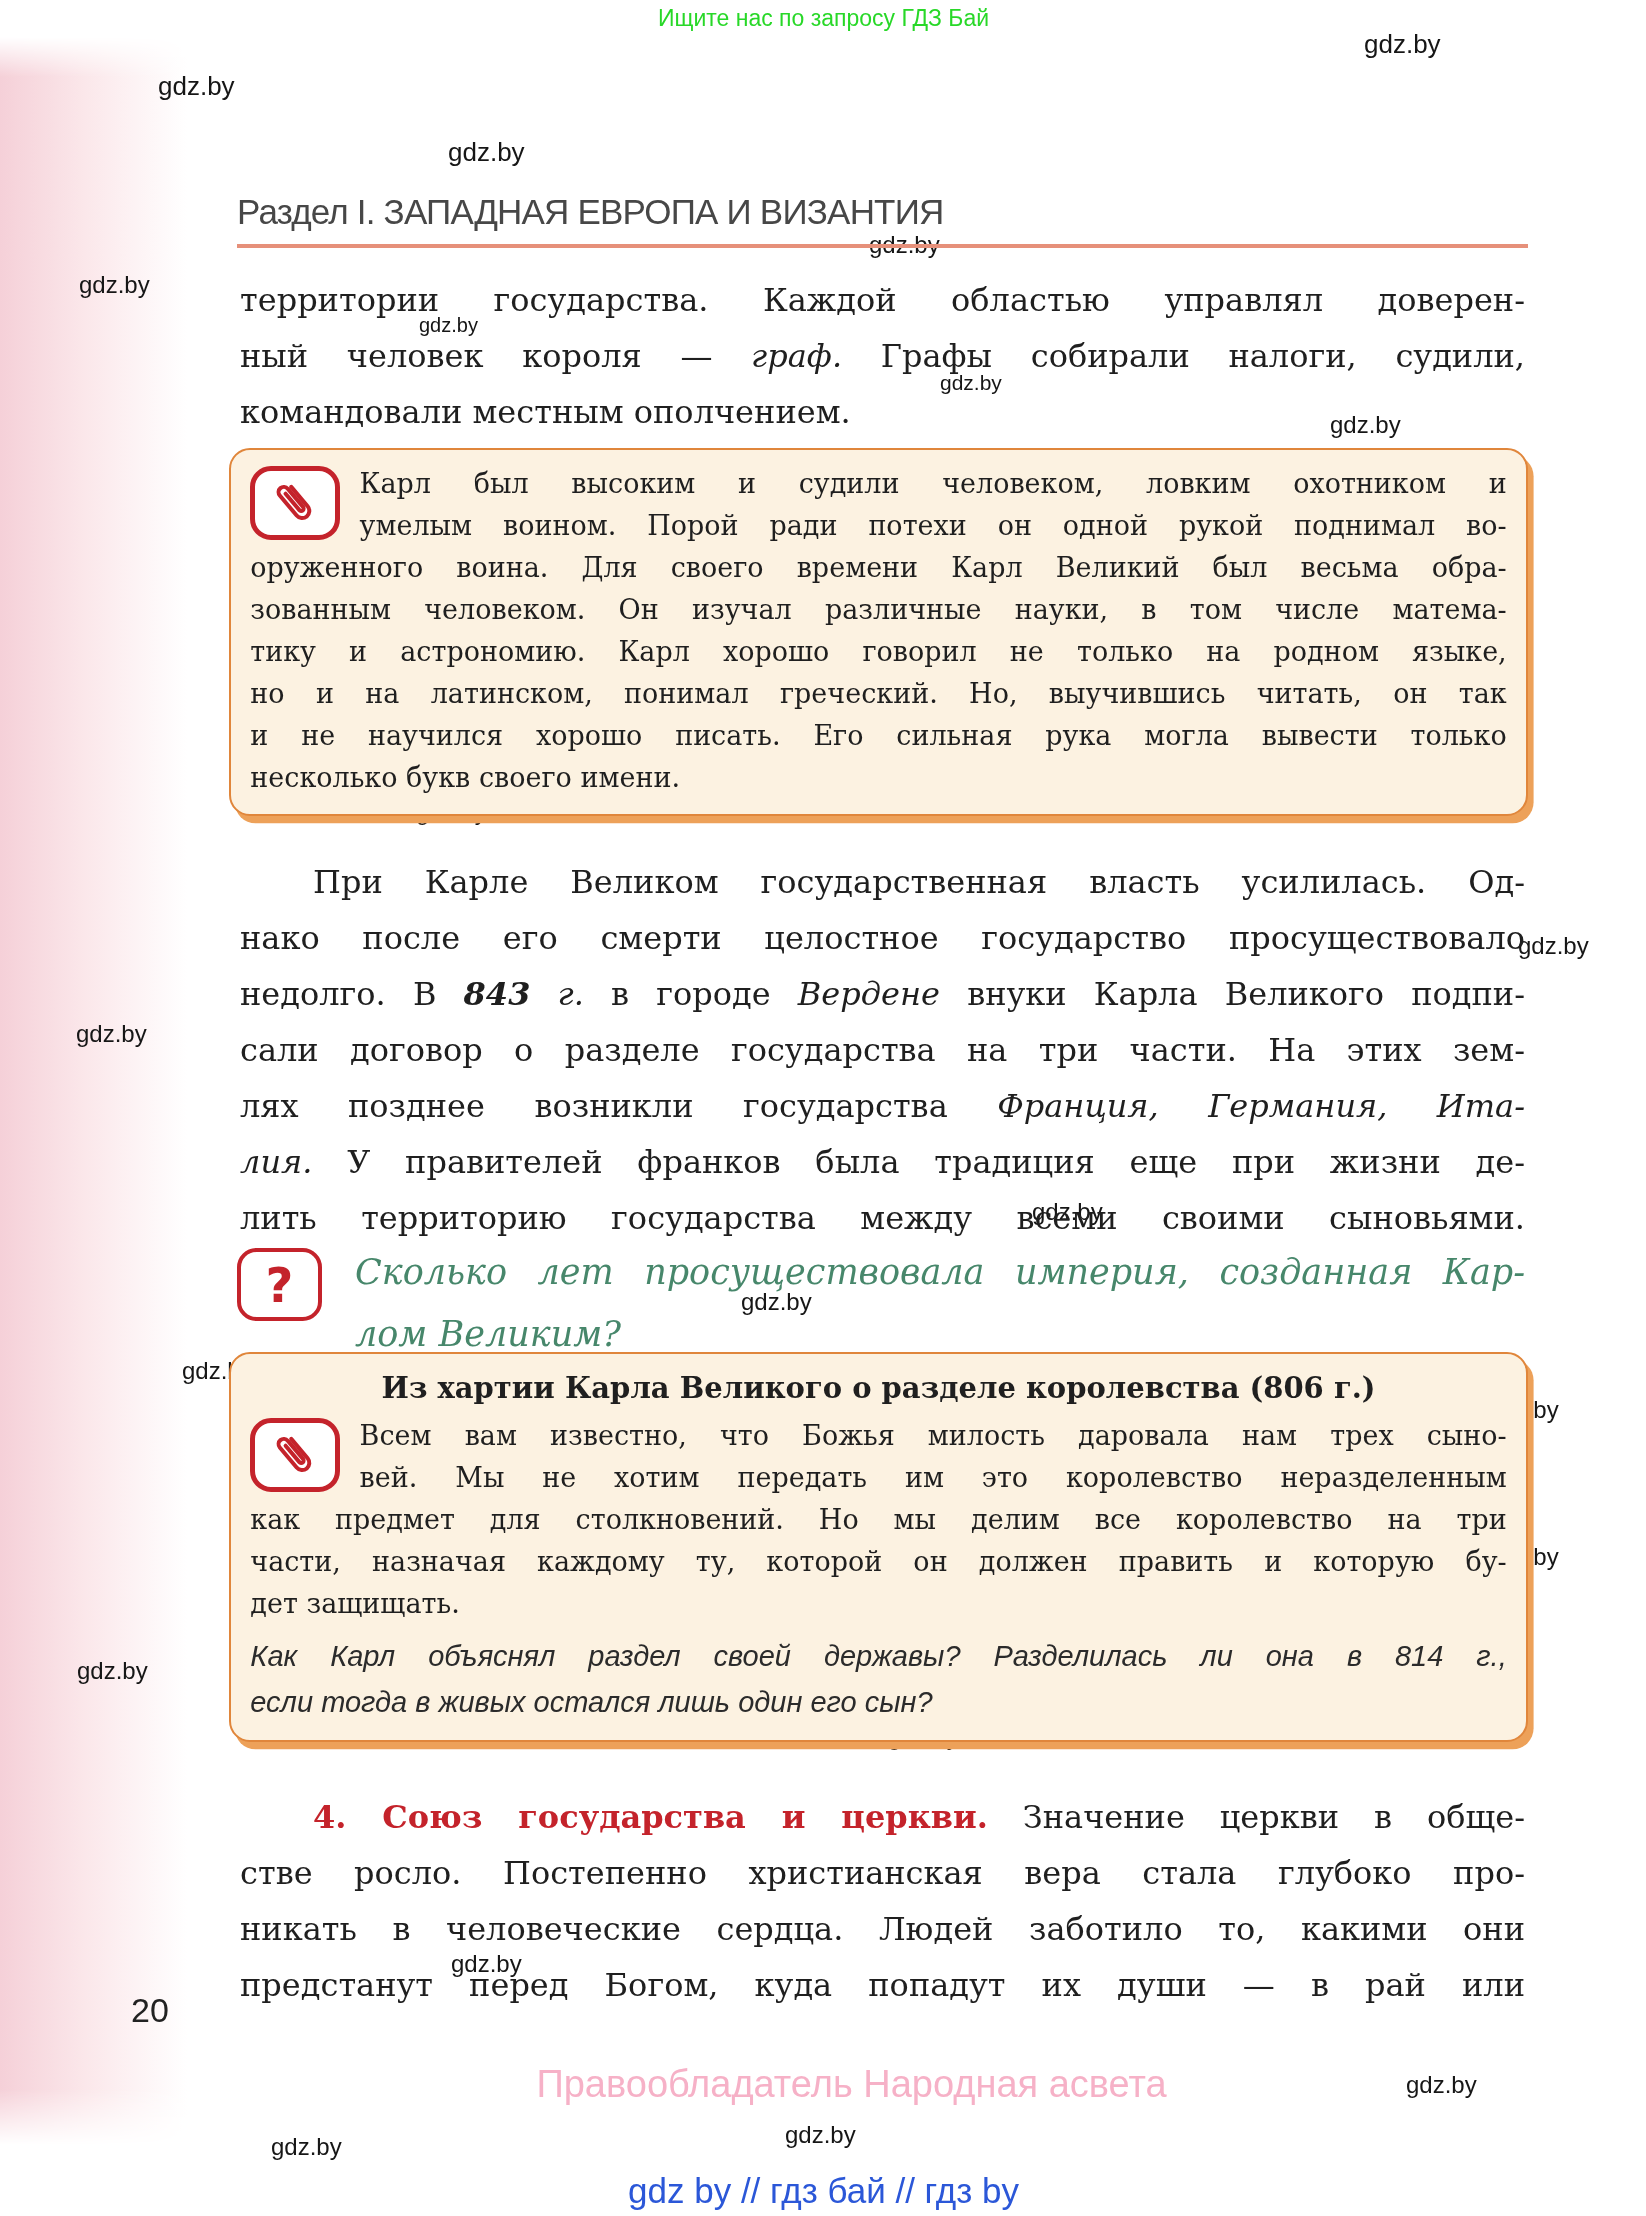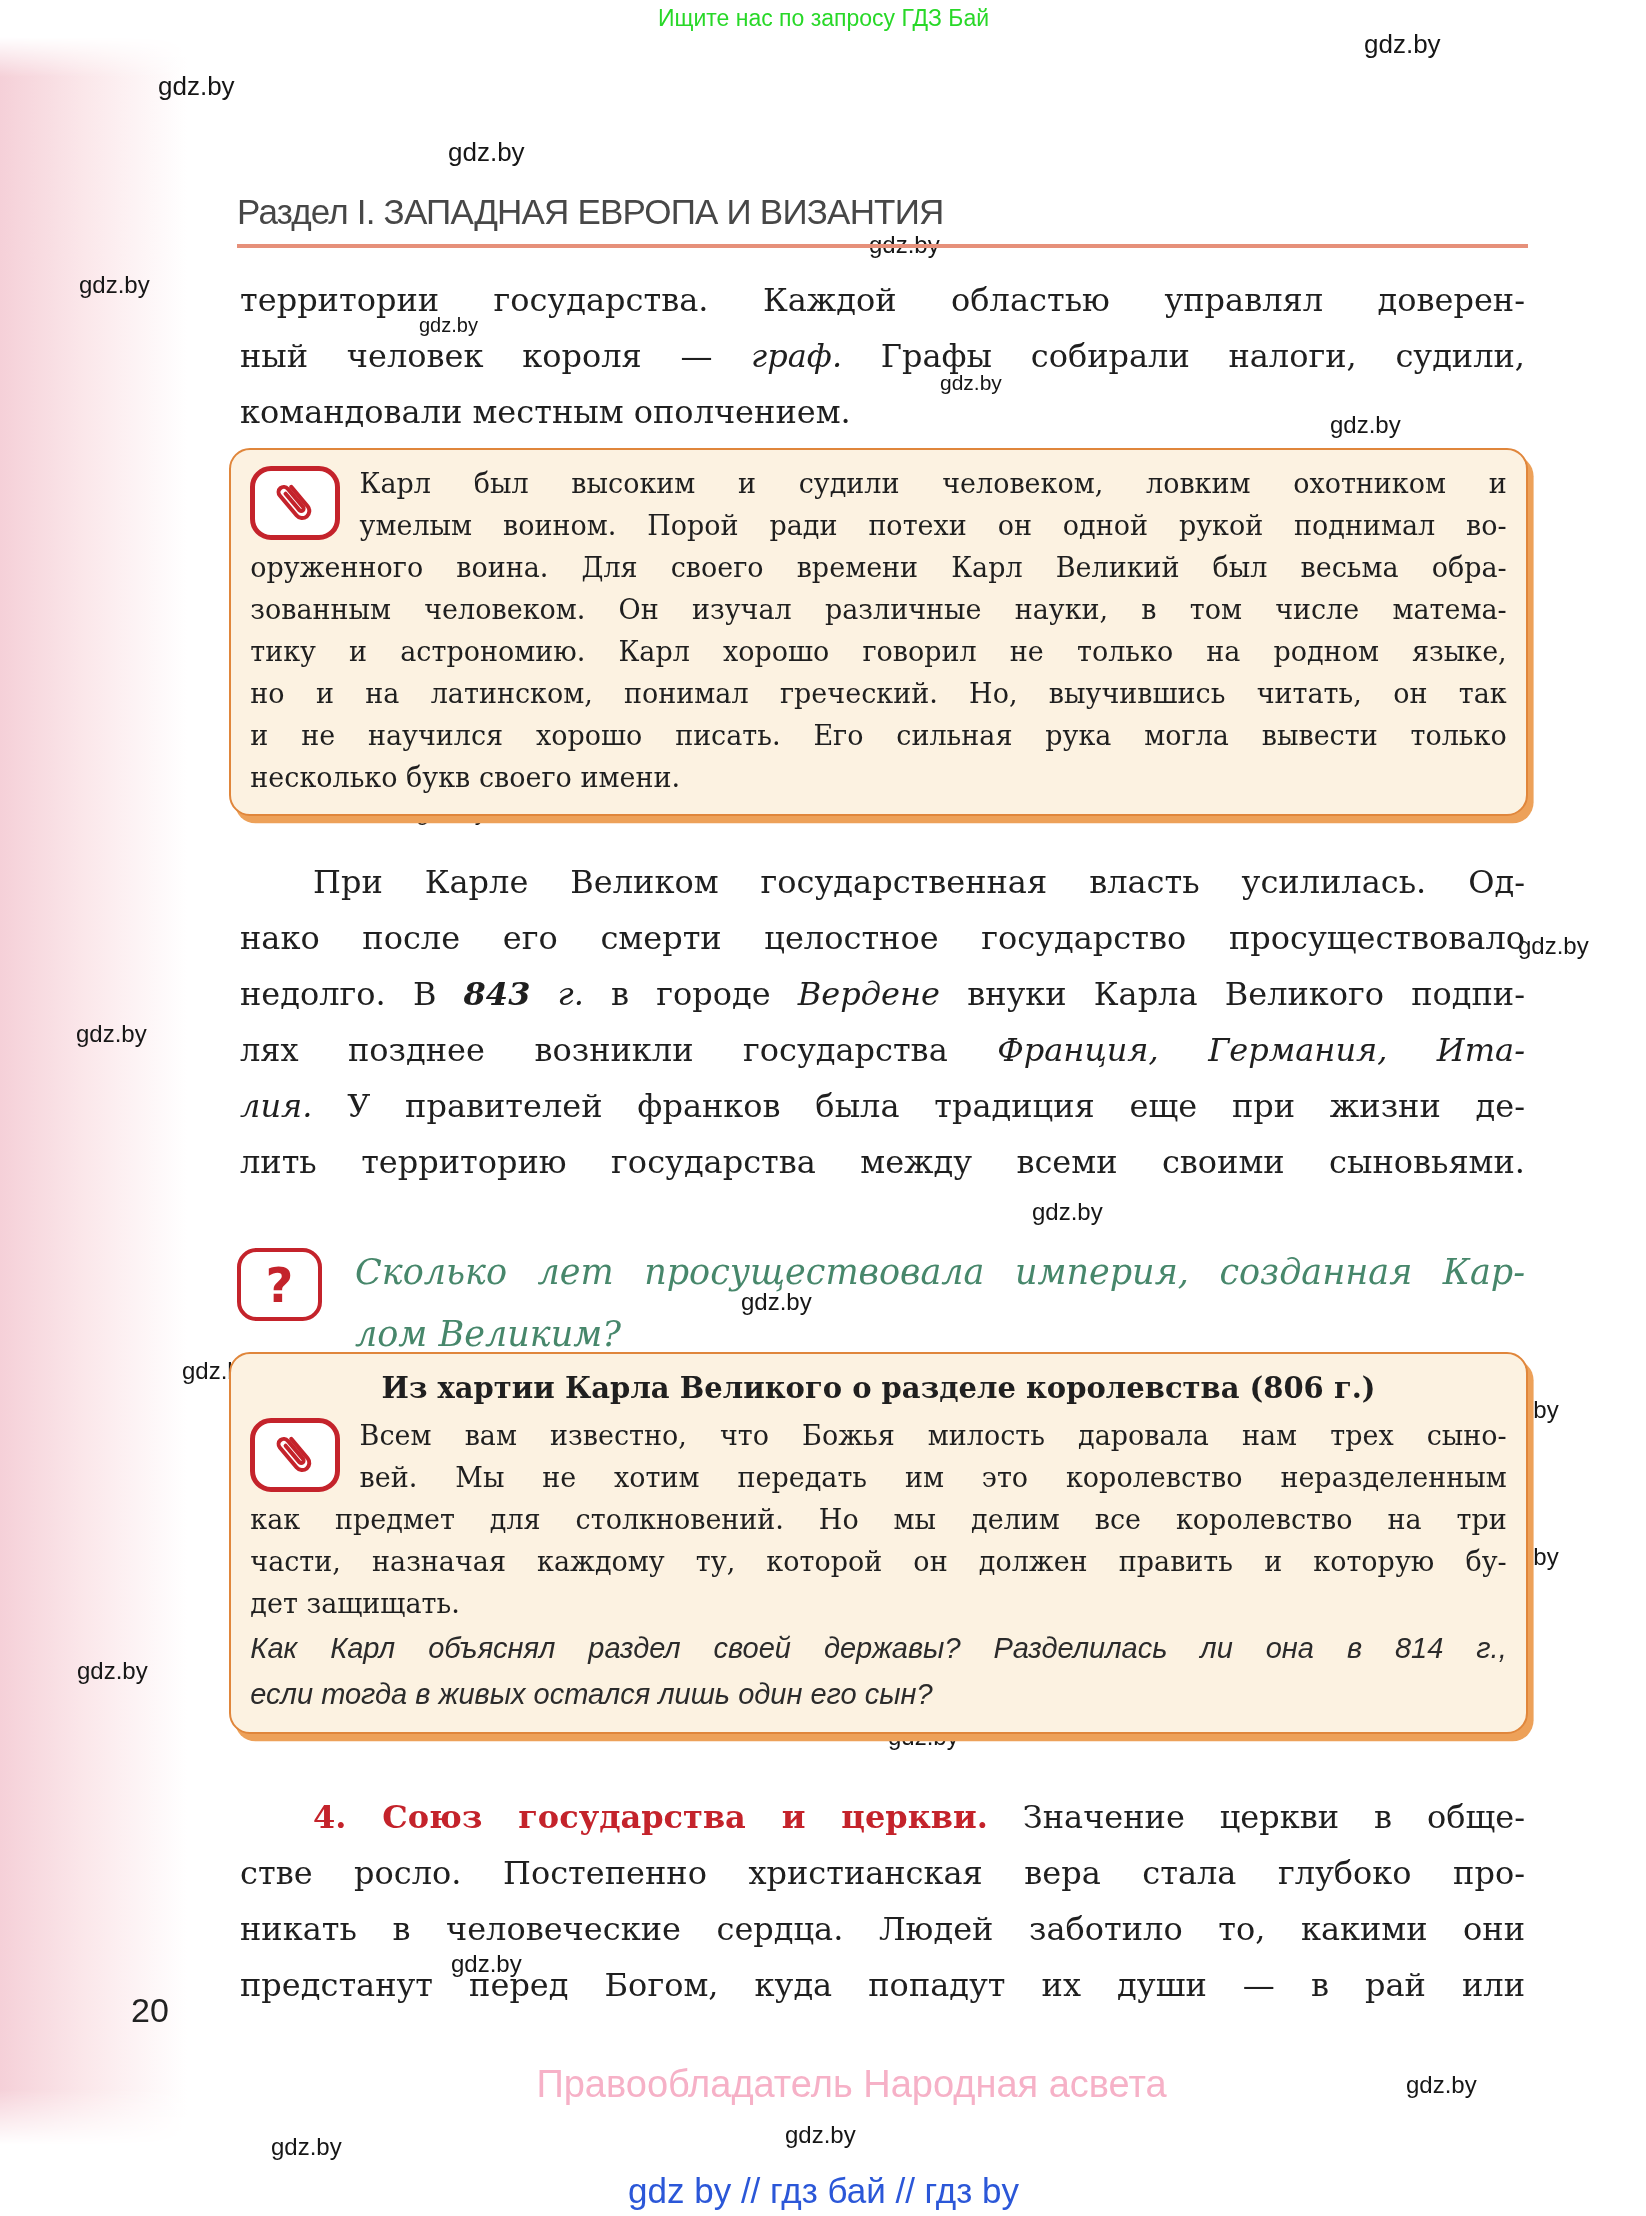--- a/index.html
+++ b/index.html
@@ -22,21 +22,21 @@
   .red{color:#c4232b;font-weight:bold;}
   .ibox{position:absolute;left:229px;width:1299px;box-sizing:border-box;background:#fcf2e1;
     border:2.4px solid #e0863b;border-radius:21px;box-shadow:5.6px 7.3px 0 #eda159;
     padding:13px 19.3px 14.5px 19.3px;font-size:27px;line-height:42px;}
   .box1{top:448px;} .box2{top:1352px;}
   .clip{float:left;width:90px;height:74px;box-sizing:border-box;border:5.6px solid #c4232b;
     border-radius:21px;background:#ffffff;margin:3.2px 19.3px 6.4px 0;
     display:flex;align-items:center;justify-content:center;}
   .clip svg{transform:rotate(-40deg);}
   .btitle{text-align:center;font-weight:bold;font-size:29px;line-height:37px;margin:3.2px 0 8px;}
-  .btask{font-family:"Liberation Sans",sans-serif;font-style:italic;font-size:29px;line-height:46px;color:#2b2b2b;}
+  .btask{font-family:"Liberation Sans",sans-serif;font-style:italic;font-size:29px;line-height:46px;color:#2b2b2b;margin-top:8px;}
   .qicon{position:absolute;left:237px;top:1248px;width:85px;height:73px;box-sizing:border-box;
     border:4.8px solid #c4232b;border-radius:19.3px;background:#fff;display:flex;align-items:center;justify-content:center;
     font-family:"DejaVu Sans",sans-serif;font-weight:bold;font-size:48px;color:#c4232b;}
   .qtext{position:absolute;left:355px;top:1241px;width:1170px;font-style:italic;font-size:35px;line-height:62px;color:#47876b;}
   .pagenum{position:absolute;left:131px;top:1991px;font-family:"Liberation Sans",sans-serif;font-size:34px;color:#222;}
   .copy{position:absolute;left:0;top:2063px;width:100%;text-align:center;
     font-family:"Liberation Sans",sans-serif;font-size:38px;color:#f6b1c7;padding-left:28px;}
   .links{position:absolute;left:0;top:2171px;width:100%;text-align:center;
     font-family:"Liberation Sans",sans-serif;font-size:35px;color:#2b57d8;}
 </style>
@@ -99,20 +99,21 @@
         <div class="tl just"><span>но и на латинском, понимал греческий. Но, выучившись читать, он так</span></div>
         <div class="tl just"><span>и не научился хорошо писать. Его сильная рука могла вывести только</span></div>
         <div class="tl"><span>несколько букв своего имени.</span></div>
       </div>
   </div>
 
   <div class="tcol p2">
       <div class="tl just" style="text-indent: 73px;"><span>При Карле Великом государственная власть усилилась. Од-</span></div>
       <div class="tl just"><span>нако после его смерти целостное государство просуществовало</span></div>
       <div class="tl just"><span>недолго. В </span><span class="bi">843</span><span> </span><span class="i">г.</span><span> в городе </span><span class="i">Вердене</span><span> внуки Карла Великого подпи-</span></div>
+      <div class="tl just"><span>сали договор о разделе государства на три части. На этих зем-</span></div>
       <div class="tl just"><span>лях позднее возникли государства </span><span class="i">Франция, Германия, Ита-</span></div>
       <div class="tl just"><span class="i">лия.</span><span> У правителей франков была традиция еще при жизни де-</span></div>
       <div class="tl just"><span>лить территорию государства между всеми своими сыновьями.</span></div>
     </div>
 
   <div class="qicon">?</div>
   <div class="qtext">
       <div class="tl just"><span>Сколько лет просуществовала империя, созданная Кар-</span></div>
       <div class="tl"><span>лом Великим?</span></div>
     </div>

